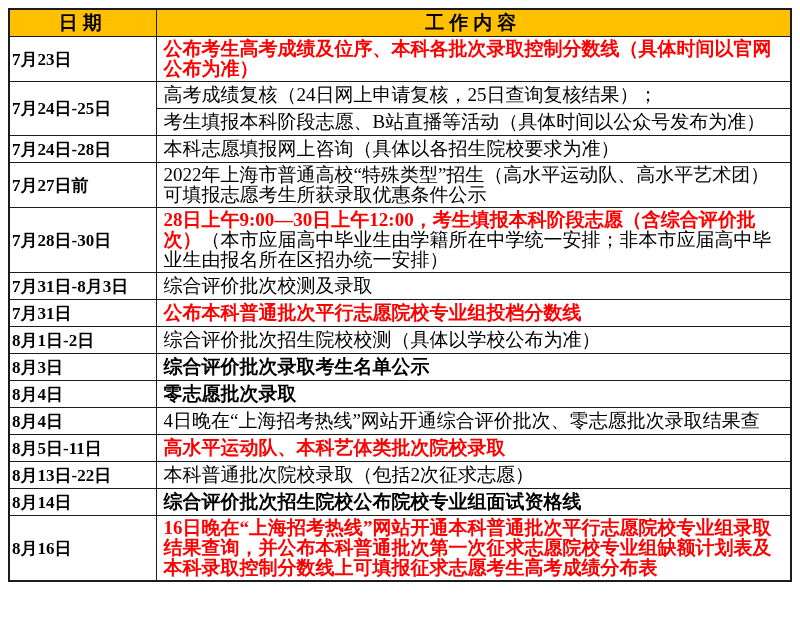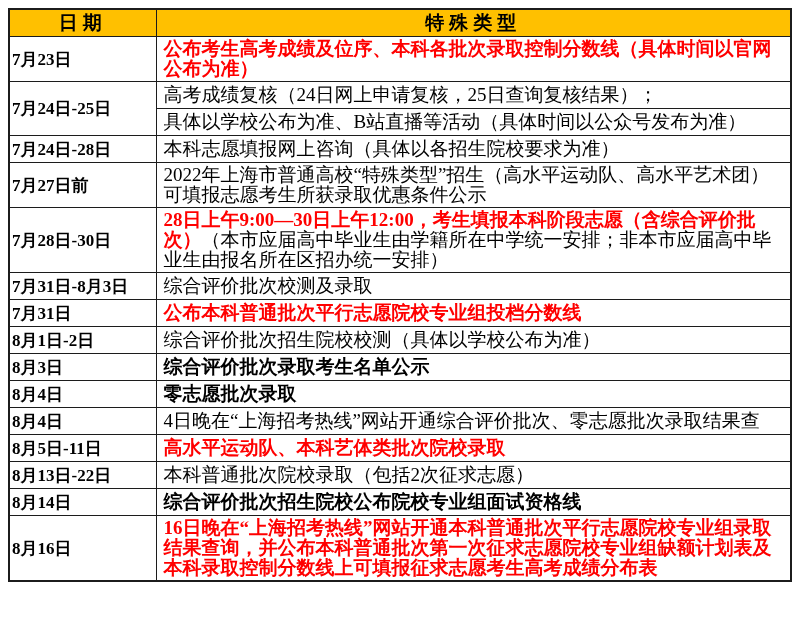--- a/index.html
+++ b/index.html
@@ -64,34 +64,34 @@
 
 <div class="page">
   <table class="schedule">
     <colgroup>
       <col class="c-date">
       <col class="c-content">
     </colgroup>
     <thead>
       <tr>
         <th>日期</th>
-        <th>特殊类型</th>
+        <th>工作内容</th>
       </tr>
     </thead>
     <tbody>
         <tr>
           <td class="date" rowspan="1">7月23日</td>
           <td class="content"><span class="red bold">公布考生高考成绩及位序、本科各批次录取控制分数线（具体时间以官网公布为准）</span></td>
         </tr>
         <tr>
           <td class="date" rowspan="2">7月24日-25日</td>
           <td class="content"><span class="">高考成绩复核（24日网上申请复核，25日查询复核结果）；</span></td>
         </tr>
         <tr>
-          <td class="content"><span class="">具体以学校公布为准、B站直播等活动（具体时间以公众号发布为准）</span></td>
+          <td class="content"><span class="">考生填报本科阶段志愿、B站直播等活动（具体时间以公众号发布为准）</span></td>
         </tr>
         <tr>
           <td class="date" rowspan="1">7月24日-28日</td>
           <td class="content"><span class="">本科志愿填报网上咨询（具体以各招生院校要求为准）</span></td>
         </tr>
         <tr>
           <td class="date" rowspan="1">7月27日前</td>
           <td class="content"><span class="">2022年上海市普通高校“特殊类型”招生（高水平运动队、高水平艺术团）可填报志愿考生所获录取优惠条件公示</span></td>
         </tr>
         <tr>

